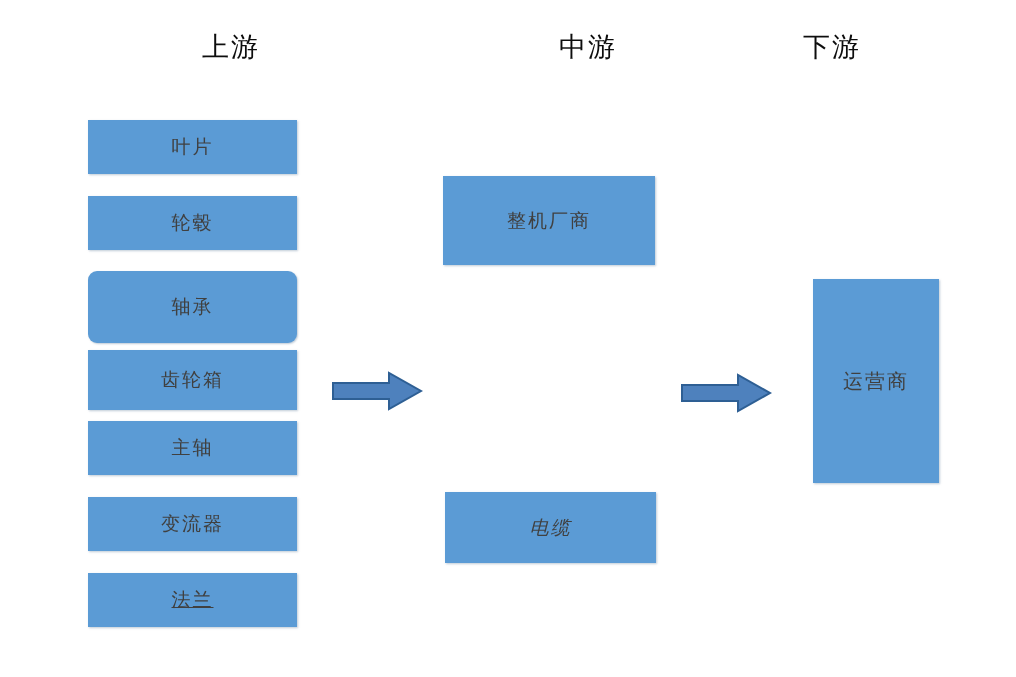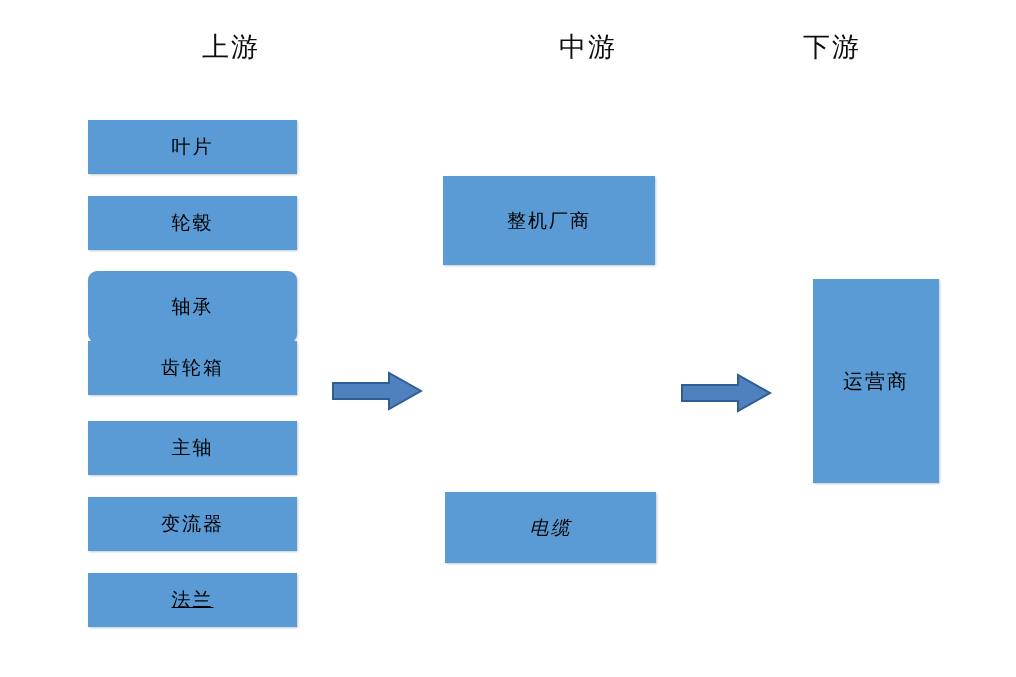--- a/index.html
+++ b/index.html
@@ -32,21 +32,21 @@
   }
 
   
   .node {
     position: absolute;
     box-sizing: border-box;
     background: #5B9BD5;
     display: flex;
     align-items: center;
     justify-content: center;
-    color: #000000;
+    color: #404040;
     font-family: "Liberation Serif", "DejaVu Serif", serif;
     font-size: 19px;
     letter-spacing: 2px;
     white-space: nowrap;
     box-shadow: 1px 1px 2px rgba(140,160,180,0.55);
   }
   .node.tall {
     font-size: 20px;
   }
 
@@ -68,21 +68,21 @@
   <div class="col-header" style="left:549px; top:34px;">中游</div>
 
   <div class="col-header" style="left:793px; top:34px;">下游</div>
 
   <div class="node" style="left:88px; top:120px; width:209px; height:54px;">叶片</div>
 
   <div class="node" style="left:88px; top:196px; width:209px; height:54px;">轮毂</div>
 
   <div class="node" style="left:88px; top:271px; width:209px; height:72px;border-radius:9px;">轴承</div>
 
-  <div class="node" style="left:88px; top:341px; width:209px; height:54px;">齿轮箱</div>
+  <div class="node" style="left:88px; top:350px; width:209px; height:60px;">齿轮箱</div>
 
   <div class="node" style="left:88px; top:421px; width:209px; height:54px;">主轴</div>
 
   <div class="node" style="left:88px; top:497px; width:209px; height:54px;">变流器</div>
 
   <div class="node" style="left:88px; top:573px; width:209px; height:54px;text-decoration:underline;">法兰</div>
 
   <div class="arrow" style="left:331px; top:370px;">
     <svg width="92" height="42" viewBox="0 0 92 42" aria-hidden="true">
       <polygon points="2,13 58,13 58,3 90,21 58,39 58,29 2,29" fill="#4E81BD" stroke="#2E5F94" stroke-width="2" stroke-linejoin="miter"></polygon>

